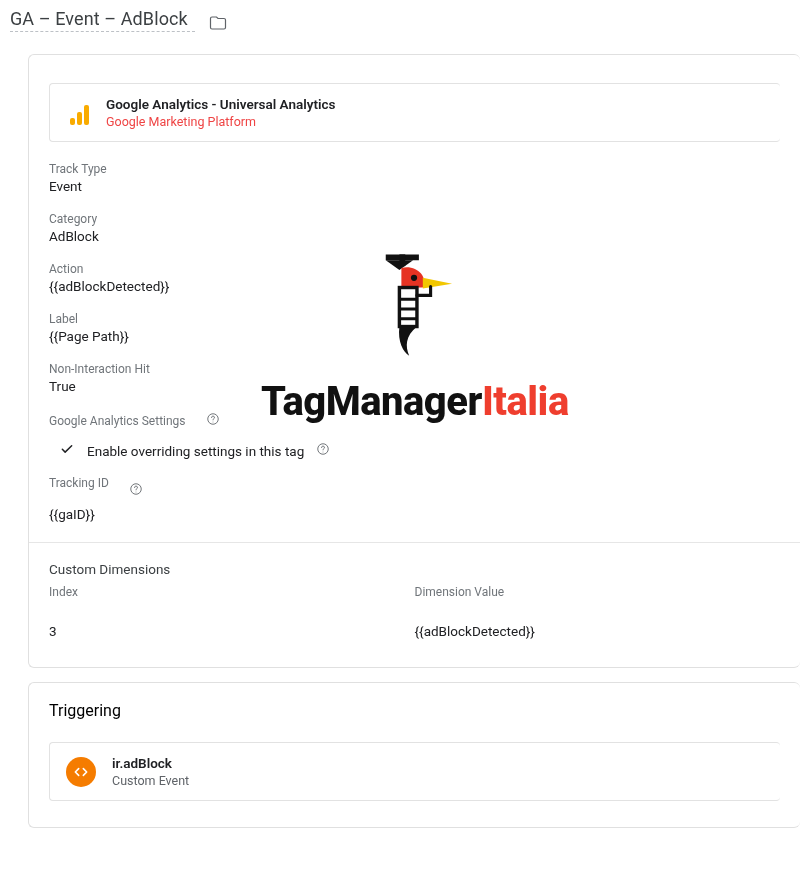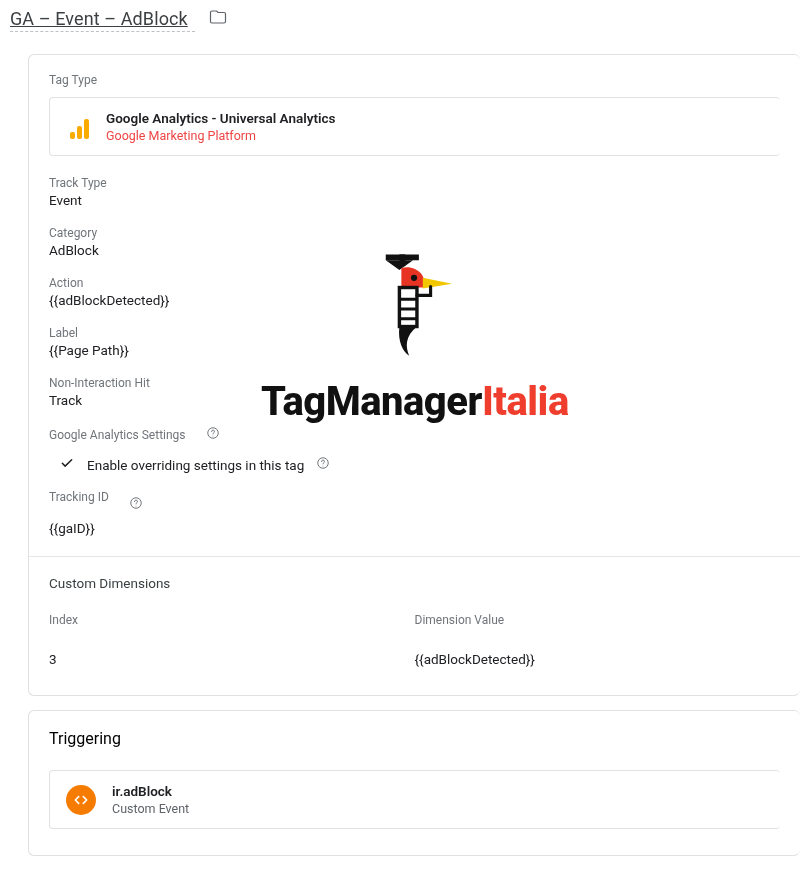--- a/index.html
+++ b/index.html
@@ -5,23 +5,22 @@
   * { box-sizing: border-box; margin: 0; padding: 0; }
   body {
     font-family: Roboto, "Helvetica Neue", Arial, sans-serif;
     font-size: 13px;
     color: #3c4043;
     background: #fff;
     width: 800px;
   }
   .header {
     display: flex;
-    align-items: flex-start;
+    align-items: flex-end;
     padding: 8px 18px 10px 10px;
-    text-decoration: underline;
   }
   .header-title {
     font-size: 18px;
     font-weight: 400;
     color: #3c4043;
     letter-spacing: 0.1px;
     border-bottom: 1px dashed #bdc1c6;
     min-width: 185px;
     padding-bottom: 2px;
   }
@@ -74,21 +73,21 @@
     font-size: 13.5px; font-weight: 600; color: #202124;
   }
   .tagtype-titles .tt-sub{
     font-size: 12.5px; color: #ef4444; margin-top: 2px;
   }
   .row-inline { display:flex; align-items:center; gap:20px; }
   .help-ic svg{ width:14px; height:14px; stroke:#5f6368; fill:none; stroke-width:1.5; }
   .check-ic svg{ width:16px; height:16px; }
   .override-row{ display:flex; align-items:center; gap:12px; padding: 8px 0 16px 10px; font-size:13.5px; color:#202124;}
   .hr { border:none; border-top:1px solid #e6e6e6; margin: 20px -20px 18px -20px; }
-  .section-title { font-size:13.5px; color:#3c4043; margin-bottom: 22px; }
+  .section-title { font-size:13.5px; color:#3c4043; margin-bottom: 8px; }
   .two-col{ display:flex; }
   .two-col .col{ flex:1; }
   .two-col .small-label{ margin-bottom: 24px; }
   .two-col .value{ margin-bottom: 8px; }
   .triggering-title{
     font-size: 16px; color:#000000; margin-bottom: 22px;
   }
   .trigger-card{
     border:1px solid #e2e2e2; border-radius:4px; border-right:none;
     padding: 12px 16px; display:flex; align-items:center; gap:16px;
@@ -121,21 +120,20 @@
   <span class="header-title">GA – Event – AdBlock</span>
   <span class="folder-ic">
     <svg viewBox="0 0 24 24">
         <path d="M10 4H4c-1.1 0-2 .9-2 2v12c0 1.1.9 2 2 2h16c1.1 0 2-.9 2-2V8c0-1.1-.9-2-2-2h-8l-2-2z" fill="none" stroke="#5f6368" stroke-width="1.6"></path>
       </svg>
   </span>
 </div>
 
 <div class="panel">
 
-  <div class="small-label">Tag Type</div>
   <div class="tagtype-card">
     <span class="ga-icon">
         <span></span>
         <span></span>
         <span></span>
       </span>
     <div class="tagtype-titles">
       <div class="tt-title">Google Analytics - Universal Analytics</div>
       <div class="tt-sub">Google Marketing Platform</div>
     </div>
@@ -147,21 +145,21 @@
   <div class="small-label">Category</div>
   <div class="value">AdBlock</div>
 
   <div class="small-label">Action</div>
   <div class="value">{{adBlockDetected}}</div>
 
   <div class="small-label">Label</div>
   <div class="value">{{Page Path}}</div>
 
   <div class="small-label">Non-Interaction Hit</div>
-  <div class="value">Track</div>
+  <div class="value">True</div>
 
   <div class="row-inline" style="margin-bottom:4px;">
     <span class="small-label" style="margin-bottom:0">Google Analytics Settings</span>
     <span class="help-ic">
       <svg viewBox="0 0 24 24">
           <circle cx="12" cy="12" r="9"></circle>
           <path d="M9.5 9.5a2.5 2.5 0 1 1 3.5 2.3c-.9.4-1 .9-1 1.7" stroke-linecap="round"></path>
           <circle cx="12" cy="17" r="0.8" fill="#5f6368" stroke="none"></circle>
         </svg>
     </span>

